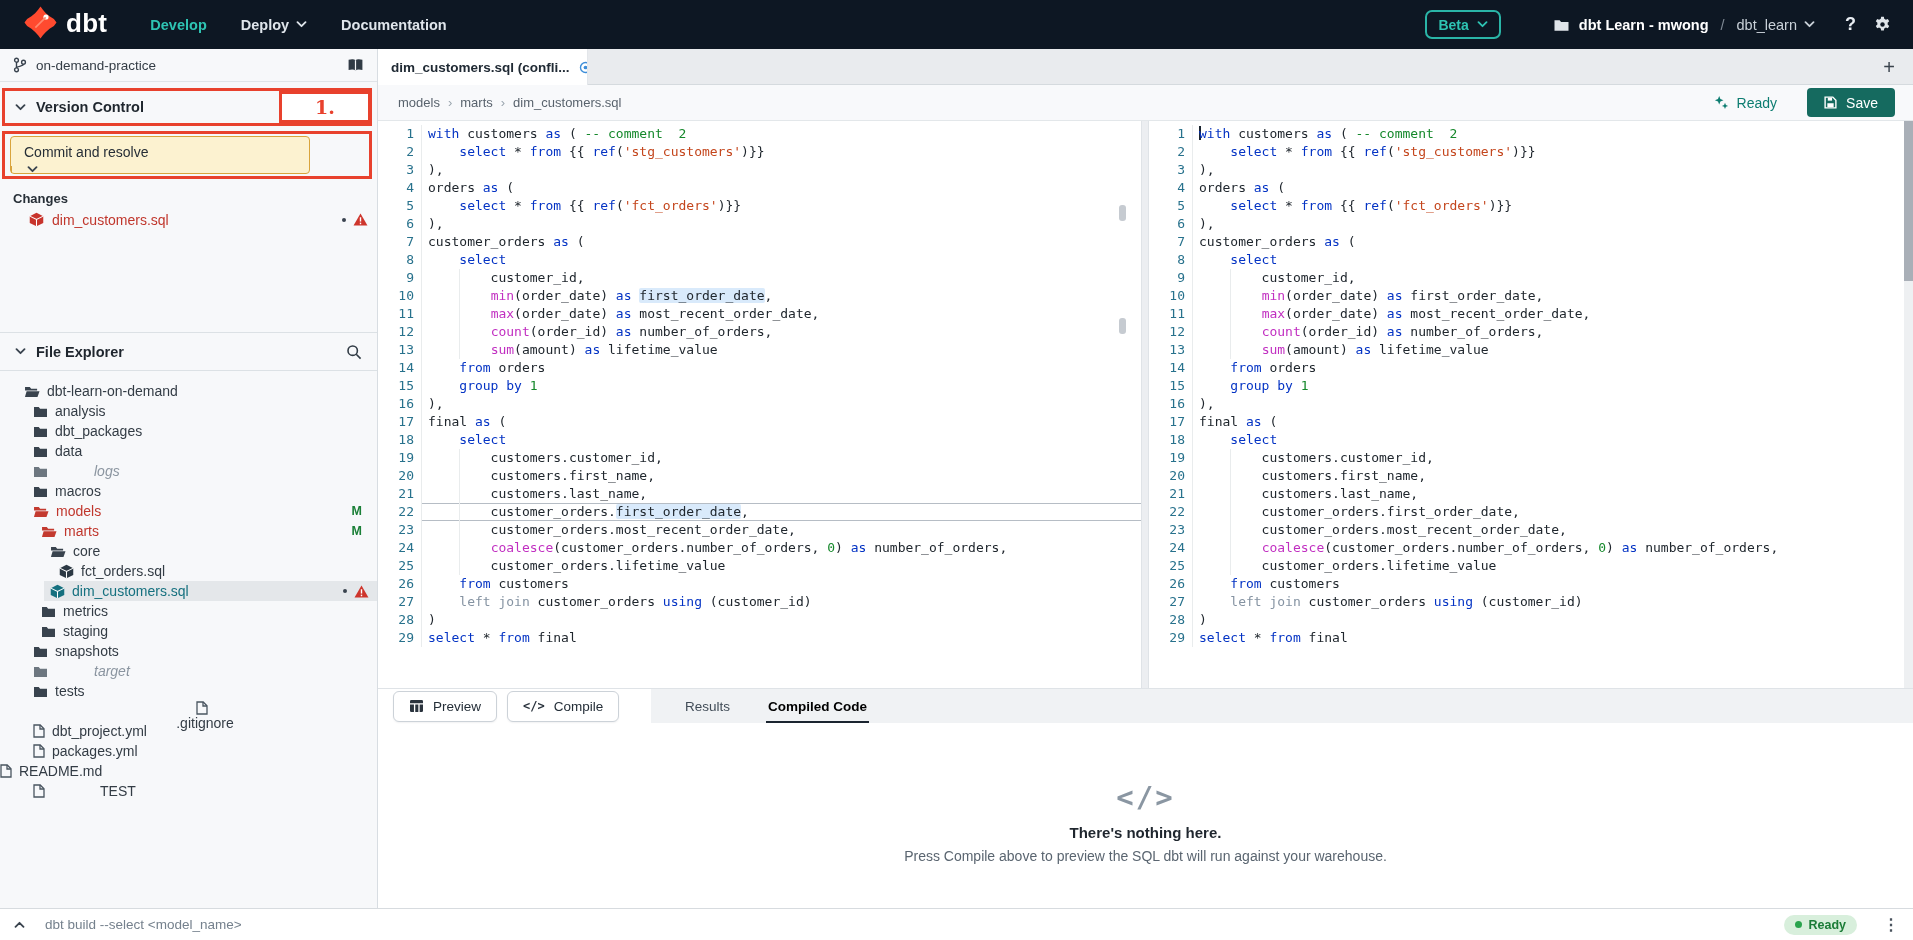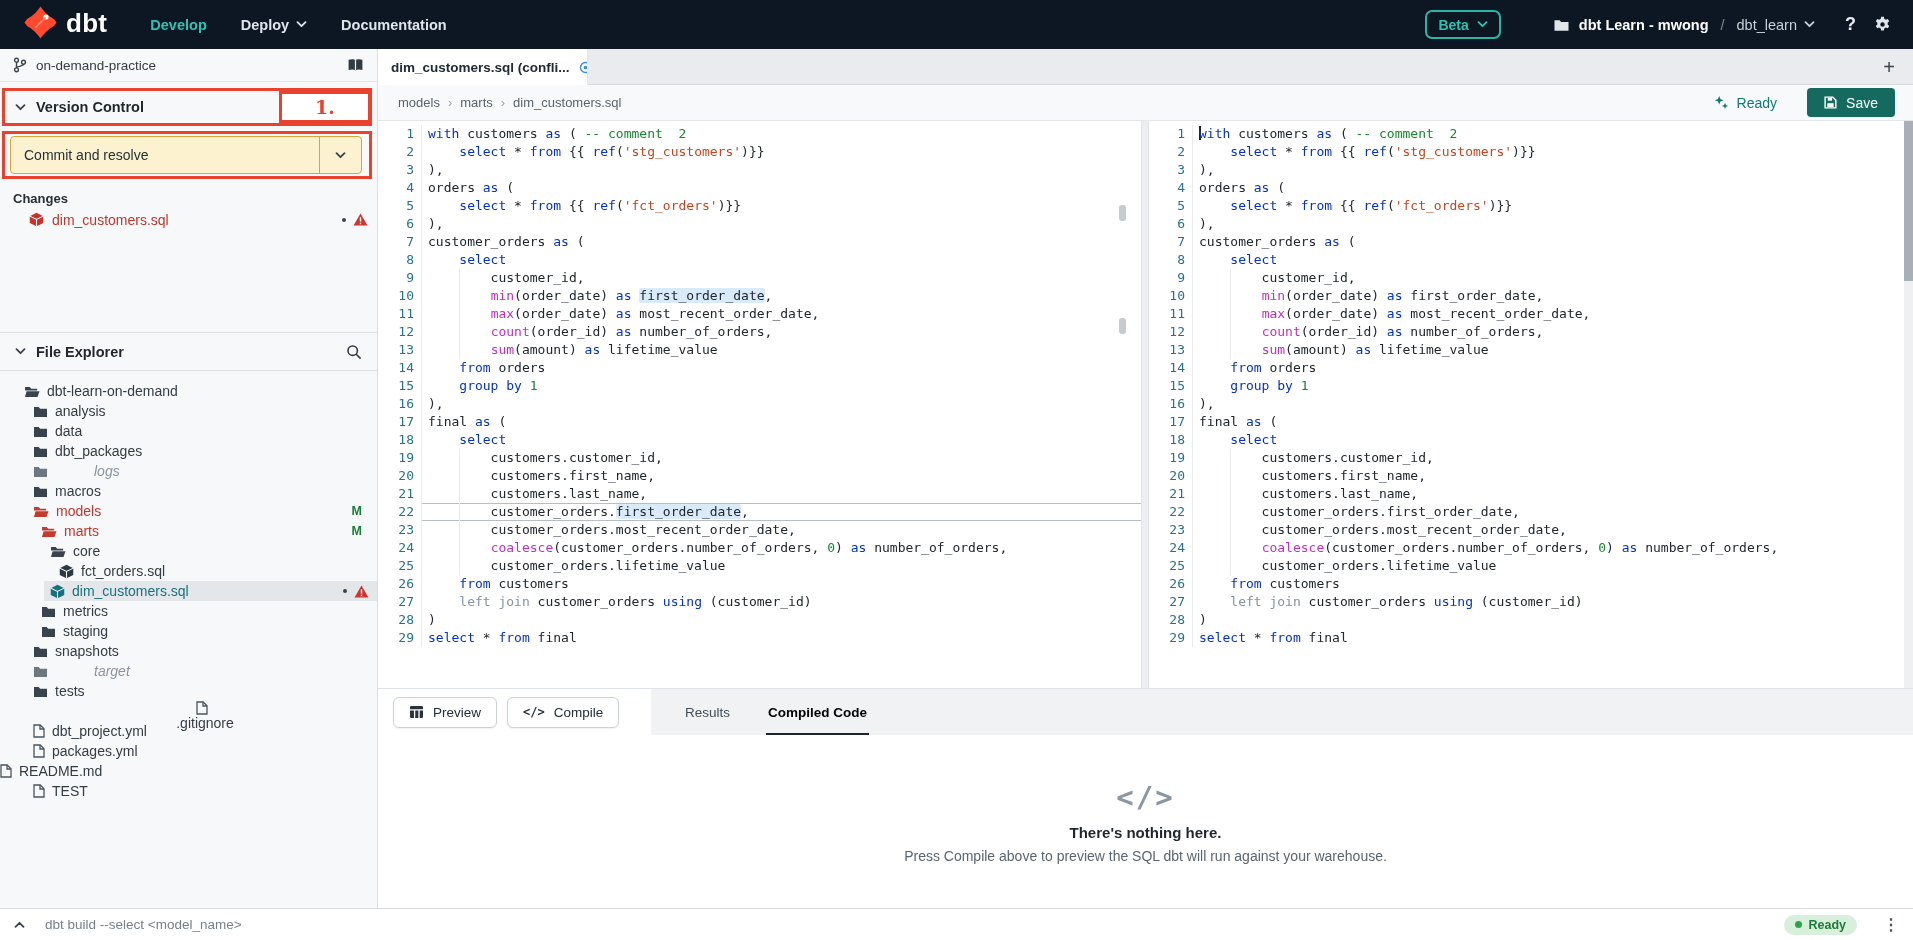--- a/index.html
+++ b/index.html
@@ -28,23 +28,23 @@
               gap:9px;padding:0 13px;border-bottom:1px solid #e0e4e8;font-size:13.5px;color:#333c45;box-sizing:border-box;}
   .branch-row .spacer{flex:1;}
   .vc-header{position:absolute;top:41px;left:0;right:0;height:34px;display:flex;align-items:center;
              padding-left:15px;gap:10px;font-weight:700;font-size:14.5px;color:#1f262e;box-sizing:border-box;}
   .red-annot{position:absolute;left:2px;width:370px;border:3px solid #e8412d;box-sizing:border-box;pointer-events:none;}
   #annot1{top:39px;height:38px;}
   #annot2{top:82px;height:48px;}
   .annot-label{position:absolute;left:279px;top:42px;width:92px;height:32px;background:#fff;
                border:3px solid #e8412d;box-sizing:border-box;color:#e8412d;font-family:"DejaVu Serif",serif;
                font-weight:700;font-size:19px;display:flex;align-items:center;justify-content:center;}
-  .commit-btn{position:absolute;top:87px;left:10px;width:352px;height:38px;background:#fcf2d0;
+  .commit-btn{position:absolute;top:87px;left:10px;width:300px;height:38px;background:#fcf2d0;
               border:1px solid #d9a43c;border-radius:4px;display:flex;align-items:stretch;box-sizing:border-box;
-              cursor:pointer;padding:0;font-family:inherit;}
+              cursor:pointer;padding:0;font-family:inherit;flex-direction:column;}
   .commit-label{flex:1;display:flex;align-items:center;padding-left:13px;font-size:14px;color:#262e36;}
   .commit-split{width:41px;border-left:1px solid #d9a43c;display:flex;align-items:center;justify-content:center;color:#3a424a;}
   .changes-label{position:absolute;top:142px;left:13px;font-size:13px;font-weight:700;color:#272f37;}
   .changes-row{position:absolute;top:160px;left:0;right:0;height:21px;display:flex;align-items:center;
                padding:0 9px 0 29px;box-sizing:border-box;cursor:pointer;}
   .changes-row .c-name{color:#c0362c;font-size:14px;margin-left:8px;}
   .mod-dot{width:4px;height:4px;border-radius:50%;background:#39434e;}
   .right-flags{margin-left:auto;display:flex;align-items:center;gap:7px;}
   .fe-header{position:absolute;top:283px;left:0;right:0;height:39px;border-top:1px solid #dce1e5;
              border-bottom:1px solid #dce1e5;display:flex;align-items:center;padding:0 15px;gap:10px;
@@ -88,21 +88,21 @@
   .code-line.guide .ln-txt::before{content:"";position:absolute;top:0;bottom:0;left:calc(6px + 4ch);
              width:0;border-left:1px solid #e9eced;}
   .tok-k{color:#0433c4;} .tok-f{color:#c12fc1;} .tok-s{color:#c4461d;} .tok-c{color:#15882b;}
   .tok-n{color:#15882b;} .tok-g{color:#8593a2;} .tok-p{color:#20272e;}
   .tok-w{color:#20272e;background:#d9eafb;border-radius:2px;}
   .cursor{display:inline-block;width:2px;height:14px;background:#1b2430;vertical-align:-2px;margin-right:-2px;}
   .frag{position:absolute;left:741px;width:7px;height:16px;background:#c6cbd1;border-radius:3px;}
   .vscroll{position:absolute;right:0;top:0;width:9px;height:100%;background:#eef0f2;}
   .vthumb{position:absolute;right:0;top:0;width:9px;height:160px;background:#a9afb7;}
   
-  .strip{position:absolute;left:378px;top:688px;right:0;height:47px;border-top:1px solid #dfe3e7;
+  .strip{position:absolute;left:378px;top:688px;right:0;height:35px;border-top:1px solid #dfe3e7;
          display:flex;box-sizing:border-box;}
   .strip-left{width:258px;flex:none;background:#fff;display:flex;align-items:center;gap:10px;padding-left:15px;}
   .panel-btn{height:31px;border:1px solid #ccd2d8;border-radius:6px;background:#fff;display:flex;
              align-items:center;gap:9px;padding:0 15px;font-size:13.5px;color:#242e38;
              box-shadow:0 1px 2px rgba(16,24,32,.06);cursor:pointer;font-family:inherit;}
   .mono-ic{font-family:"DejaVu Sans Mono",monospace;font-weight:700;font-size:12px;color:#2a333d;}
   .strip-tabs{flex:1;background:#f0f2f4;display:flex;align-items:stretch;padding-left:34px;gap:38px;}
   .rtab{display:flex;align-items:center;font-size:13.5px;color:#414c57;position:relative;cursor:pointer;}
   .rtab.active{color:#000000;font-weight:700;}
   .rtab.active::after{content:"";position:absolute;bottom:0;left:-2px;right:-2px;height:2px;background:#1b2530;}
@@ -280,29 +280,29 @@
             </svg>
           </span>
           <span class="t-name">analysis</span>
         </div>
         <div class="tree-row" style="padding-left: 33px;">
           <span class="t-icon" style="color: rgb(57, 67, 78);">
             <svg width="15" height="13" viewBox="0 0 16 14">
               <path d="M1 2.2h5.1l1.5 1.9H15v8.7H1z" fill="currentColor"></path>
             </svg>
           </span>
+          <span class="t-name">dbt_packages</span>
+        </div>
+        <div class="tree-row" style="padding-left: 33px;">
+          <span class="t-icon" style="color: rgb(57, 67, 78);">
+            <svg width="15" height="13" viewBox="0 0 16 14">
+              <path d="M1 2.2h5.1l1.5 1.9H15v8.7H1z" fill="currentColor"></path>
+            </svg>
+          </span>
           <span class="t-name">data</span>
-        </div>
-        <div class="tree-row" style="padding-left: 33px;">
-          <span class="t-icon" style="color: rgb(57, 67, 78);">
-            <svg width="15" height="13" viewBox="0 0 16 14">
-              <path d="M1 2.2h5.1l1.5 1.9H15v8.7H1z" fill="currentColor"></path>
-            </svg>
-          </span>
-          <span class="t-name">dbt_packages</span>
         </div>
         <div class="tree-row" style="padding-left: 33px;">
           <span class="t-icon" style="color: rgb(109, 119, 128);">
             <svg width="15" height="13" viewBox="0 0 16 14">
               <path d="M1 2.2h5.1l1.5 1.9H15v8.7H1z" fill="currentColor"></path>
             </svg>
           </span>
           <span class="t-name italic">logs</span>
         </div>
         <div class="tree-row" style="padding-left: 33px;">
@@ -439,21 +439,21 @@
         </div>
         <div class="tree-row" style="">
           <span class="t-icon" style="color: rgb(74, 85, 96);">
             <svg width="12" height="14" viewBox="0 0 12 14">
               <path d="M1 1h6.2L11 4.8V13H1z" fill="none" stroke="currentColor" stroke-width="1.3"></path>
               <path d="M7 1v4h4" fill="none" stroke="currentColor" stroke-width="1.3"></path>
             </svg>
           </span>
           <span class="t-name">README.md</span>
         </div>
-        <div class="tree-row" style="padding-left: 33px;">
+        <div class="tree-row" style="padding-left: 33px; gap: 48px;">
           <span class="t-icon" style="color: rgb(74, 85, 96);">
             <svg width="12" height="14" viewBox="0 0 12 14">
               <path d="M1 1h6.2L11 4.8V13H1z" fill="none" stroke="currentColor" stroke-width="1.3"></path>
               <path d="M7 1v4h4" fill="none" stroke="currentColor" stroke-width="1.3"></path>
             </svg>
           </span>
           <span class="t-name">TEST</span>
         </div>
       </div>
   </aside>

